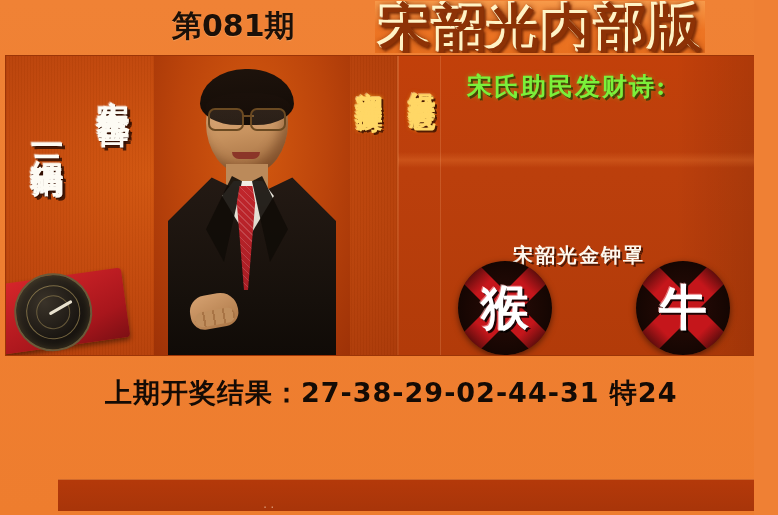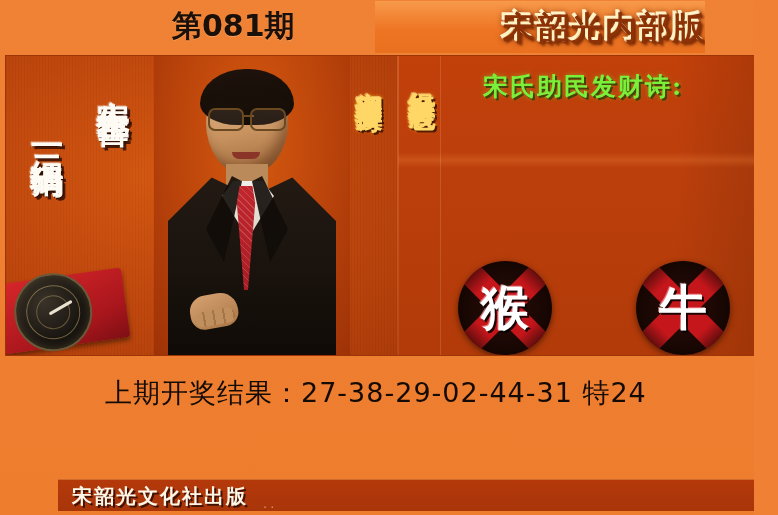--- a/index.html
+++ b/index.html
@@ -23,26 +23,26 @@
     position:absolute;left:172px;top:6px;
     font-size:30px;font-weight:bold;color:#1b1008;
     letter-spacing:0px;
     font-family:"DejaVu Sans","Liberation Sans",sans-serif;
     text-shadow:0 1px 0 rgba(255,200,150,.35);
     white-space:nowrap;
   }
   .brandtitle{
     position:absolute;left:375px;top:1px;
     width:330px;height:52px;
-    font-size:32px;font-weight:bold;
+    font-size:52px;font-weight:bold;
     line-height:50px;
     letter-spacing:2px;
     color:#fffbe8;
     background:linear-gradient(180deg,#f79a4a 0%,#ee7524 55%,#e8701f 100%);
-    text-align:right;
+    text-align:center;
     text-shadow:
       2px 2px 0 #8d3206,
       -1px -1px 0 #fff3c6,
       0 0 6px rgba(120,40,0,.65);
     white-space:nowrap;
     overflow:hidden;
   }
   .brandtitle b{
     background:linear-gradient(180deg,#ffffff 0%,#fff2c0 45%,#f4c25e 70%,#ffffff 100%);
     -webkit-background-clip:text;background-clip:text;color:transparent;
@@ -233,21 +233,21 @@
   .vt-line1{ left:84px; top:18px; font-size:33px; letter-spacing:3px; }
   .vt-line2{ left:18px; top:72px; font-size:33px; letter-spacing:3px; }
   .vt-gold1{ left:345px; top:14px; font-size:27px; letter-spacing:2px; }
   .vt-gold2{ left:398px; top:14px; font-size:27px; letter-spacing:2px; }
 
   
   .rightcol{
     position:absolute;left:437px;top:0;width:326px;height:299px;
   }
   .poemHead{
-    position:absolute;left:40px;top:14px;
+    position:absolute;left:24px;top:14px;
     font-size:25px;font-weight:bold;
     font-family:"DejaVu Serif","Liberation Serif",serif;
     color:#7bf03a;
     letter-spacing:2px;
     white-space:nowrap;
     text-shadow:2px 2px 0 rgba(30,60,5,.75), 0 0 5px rgba(120,255,60,.45);
     text-align:center;
   }
   .poemLine{
     position:absolute;left:14px;
@@ -287,21 +287,21 @@
     font-family:"DejaVu Serif","Liberation Serif",serif;
     font-size:48px;font-weight:bold;color:#ffffff;
     text-shadow:2px 2px 0 rgba(0,0,0,.85), -1px -1px 0 rgba(255,180,180,.6);
   }
   .zodiac.z1{left:15px;}
   .zodiac.z2{left:193px;}
 
   
   .result{
     position:absolute;left:105px;top:375px;
-    font-size:27px;font-weight:normal;color:#140b05;
+    font-size:27px;font-weight:bold;color:#140b05;
     letter-spacing:1px;white-space:nowrap;
     font-family:"DejaVu Sans","Liberation Sans",sans-serif;
   }
 
   
   .footerband{
     position:absolute;left:58px;top:479px;width:720px;height:31px;
     background:linear-gradient(180deg,#b4390a 0%,#a83509 100%);
     border-top:1px solid #d26a2c;
   }
@@ -360,35 +360,35 @@
       <div class="needle"></div>
     </div>
 
     <div class="vtext v-white vt-line1">宋先生金言：</div>
     <div class="vtext v-white vt-line2">一二细猜码！</div>
     <div class="vtext v-gold vt-gold1">宋韶光罗盘看波诗：</div>
     <div class="vtext v-gold vt-gold2">红绿发财看波色</div>
 
     <div class="rightcol">
       <div class="poemHead">宋氏助民发财诗:</div>
+      <div class="subline">宋韶光金钟罩</div>
 
       <div class="zodiac z1">
         <div class="xa"></div>
         <div class="xb"></div>
         <div class="ch">猴</div>
       </div>
       <div class="zodiac z2">
         <div class="xa"></div>
         <div class="xb"></div>
         <div class="ch">牛</div>
       </div>
     </div>
 
   </div>
 
   <div class="result">上期开奖结果：27-38-29-02-44-31  特24</div>
 
   <div class="footerband">
-    <div class="footertext">宋韶光文化社出版</div>
     <div class="footerdots">..</div>
   </div>
 
 </div>
 
 </body></html>

